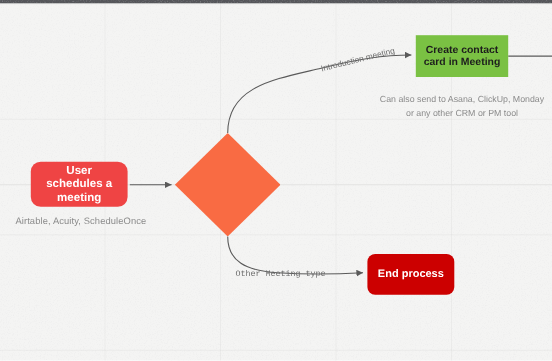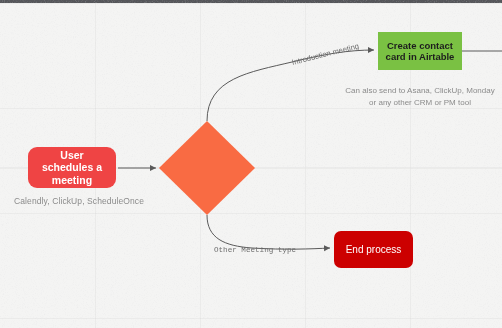--- a/index.html
+++ b/index.html
@@ -129,21 +129,21 @@
   }
 
   
   #node-end {
     left: 334px; top: 231px;
     width: 79px; height: 37px;
     background: #cc0000;
     border-radius: 7px;
     color: #ffffff;
     font-size: 10px;
-    font-weight: normal;
+    font-weight: bold;
   }
 
   
   .edge-label {
     position: absolute;
     color: #6e6e6e;
     font-size: 7.6px;
     white-space: nowrap;
   }
   #label-intro {
@@ -188,28 +188,28 @@
 
     <line x1="462" y1="51" x2="502" y2="51" stroke="#5a5a5a" stroke-width="1"></line>
 
     <path d="M207,215 C207,238 224,246 252,248 C285,250 310,249 330,248" fill="none" stroke="#5a5a5a" stroke-width="1" marker-end="url(#arrow)"></path>
   </svg>
 
   <div class="node" id="node-user">
     <span>User schedules a meeting</span>
   </div>
 
-  <div id="caption-schedulers">Calendly, ClickUp, ScheduleOnce</div>
+  <div id="caption-schedulers">Airtable, Acuity, ScheduleOnce</div>
 
   <div id="node-filter-wrap">
     <div id="node-filter-shape"></div>
   </div>
 
   <div class="node" id="node-airtable">
-    <span>Create contact card in Airtable</span>
+    <span>Create contact card in Meeting</span>
   </div>
 
   <div id="caption-crm">Can also send to Asana, ClickUp, Monday
 or any other CRM or PM tool</div>
 
   <div class="node" id="node-end">
     <span>End process</span>
   </div>
 
   <div class="edge-label" id="label-intro">Introduction meeting</div>

